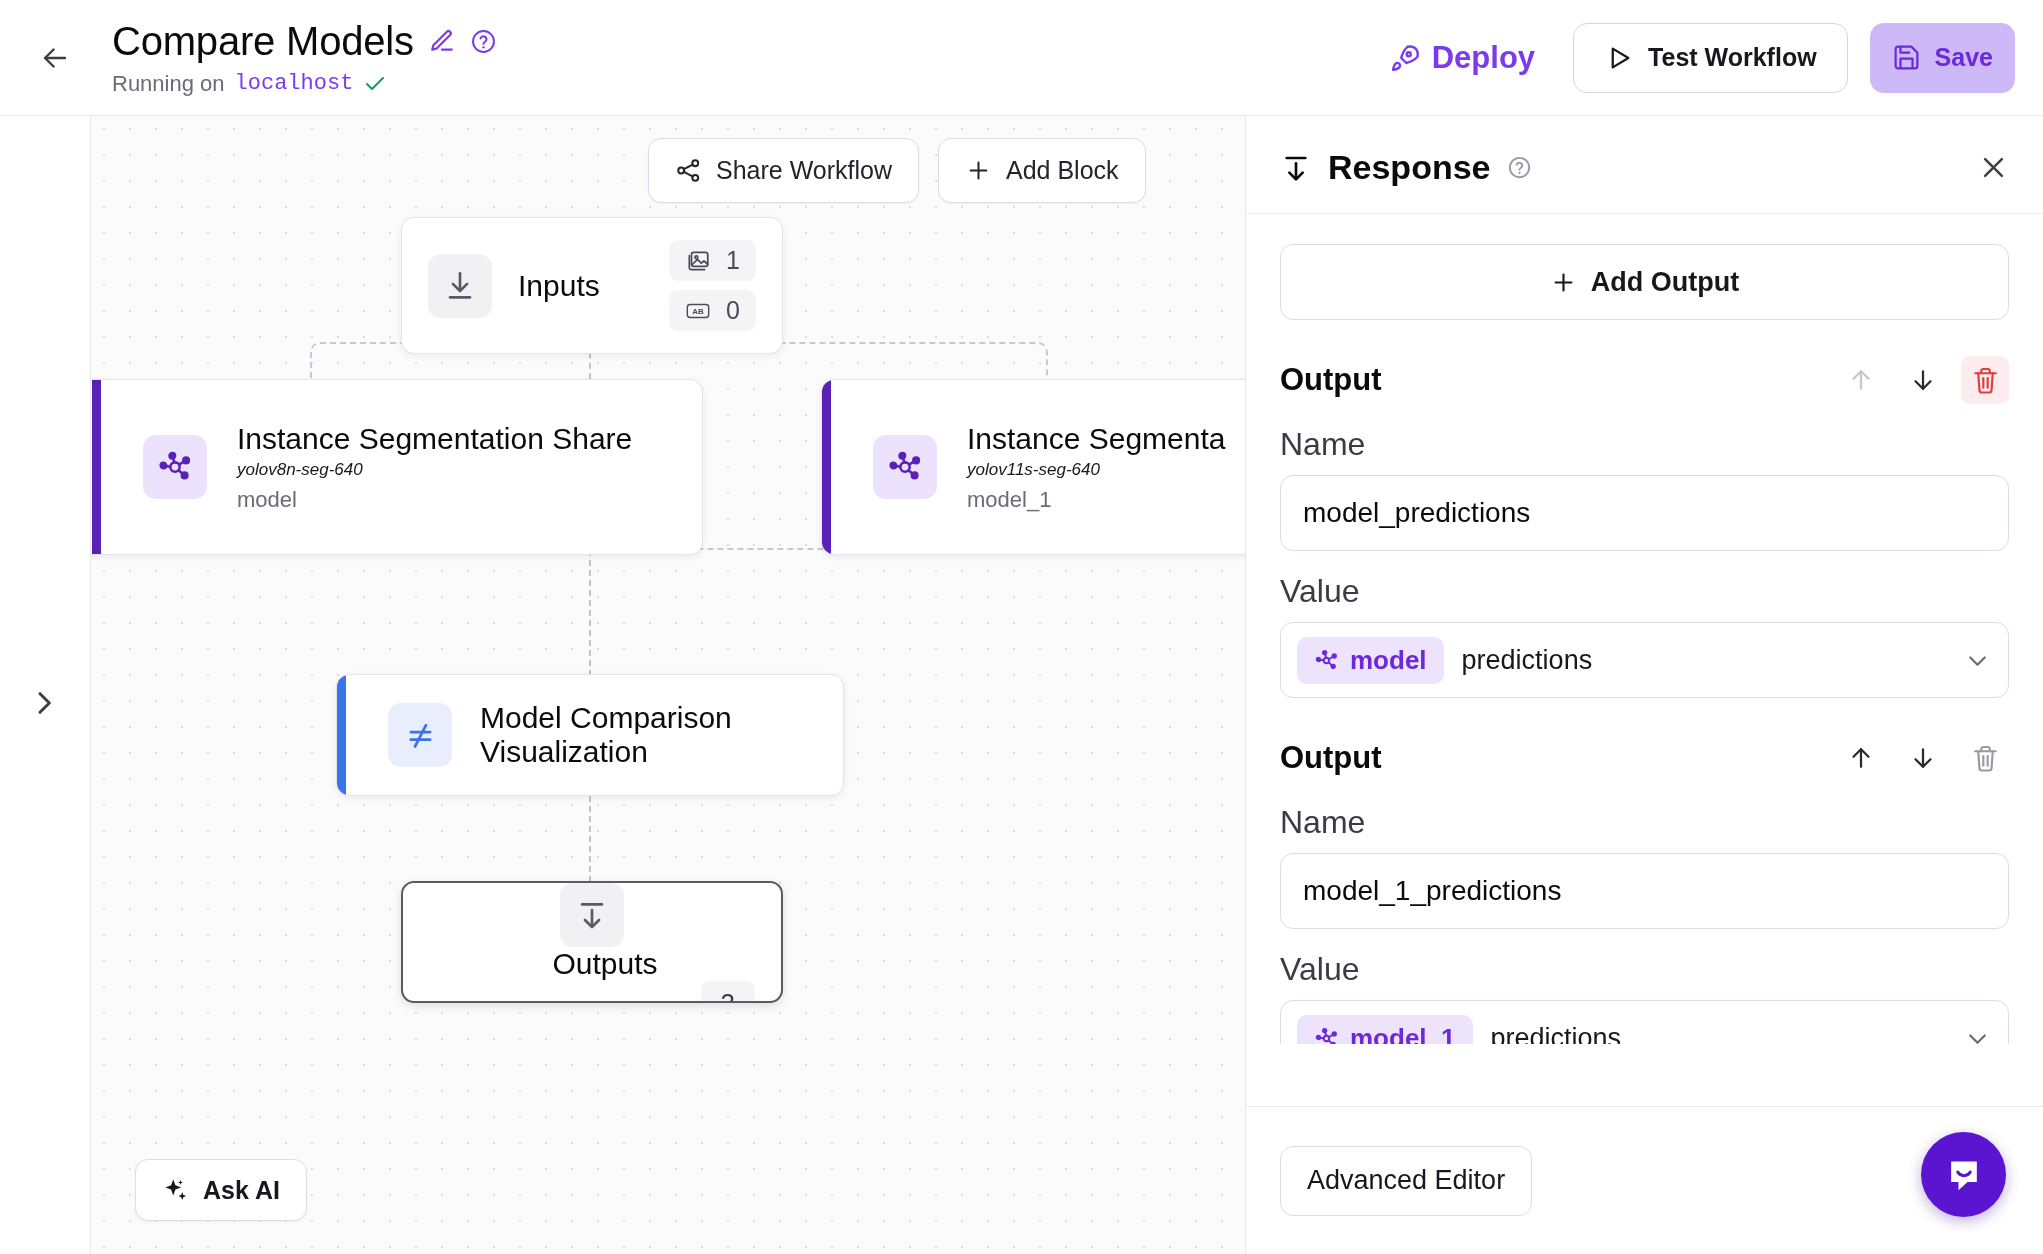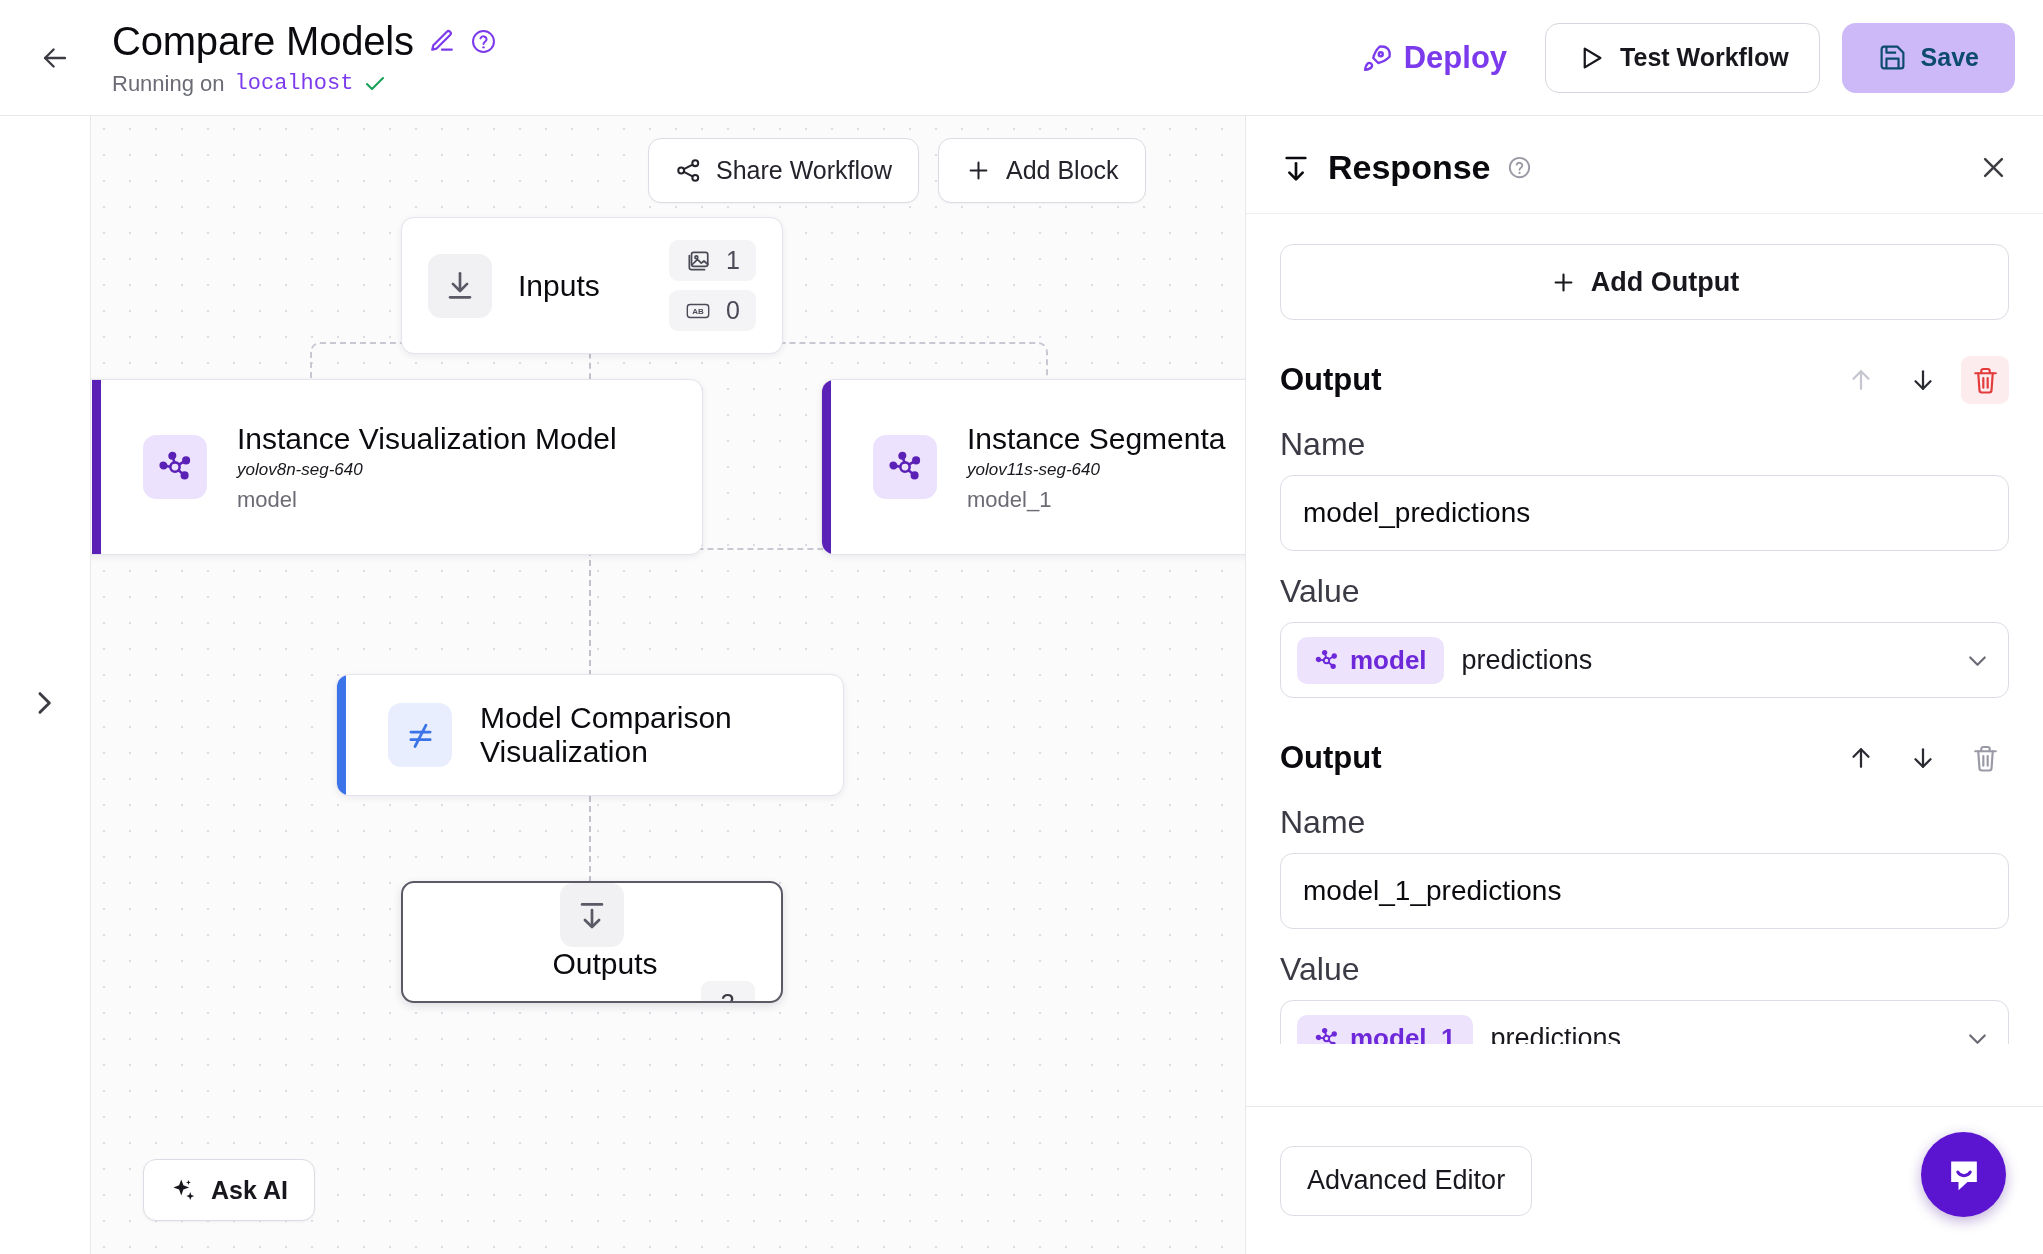--- a/index.html
+++ b/index.html
@@ -38,22 +38,22 @@
     font-size: 31px; color: #7c3aed; font-weight: 700; cursor: pointer; border-radius: 10px;
     background: transparent; border: none;
   }
   .test-btn {
     display: flex; align-items: center; gap: 14px;
     height: 70px; padding: 0 30px; border: 1px solid #d6d6de; border-radius: 14px;
     background: #fff; font-size: 25px; color: #17171d; font-weight: 700; cursor: pointer;
   }
   .save-btn {
     display: flex; align-items: center; gap: 14px;
-    height: 70px; padding: 0 36px; border: none; border-radius: 14px;
-    background: #cdb9f7; color: #0c4a6e; font-size: 25px; font-weight: 700; cursor: pointer;
+    height: 70px; padding: 0 22px; border: none; border-radius: 14px;
+    background: #cdb9f7; color: #6d28d9; font-size: 25px; font-weight: 700; cursor: pointer;
   }
 
   
   .left-rail {
     position: absolute; left: 0; top: 116px; width: 91px; height: 1138px;
     background: #fff; border-right: 1px solid #e8e8ec;
   }
   .rail-expand {
     position: absolute; left: 22px; top: 565px; width: 44px; height: 44px;
     display: flex; align-items: center; justify-content: center;
@@ -113,21 +113,21 @@
     border-radius: 9px; padding: 6px 16px; color: #4b4b57; font-size: 25px;
     min-width: 78px;
   }
   .count-badge {
     margin-left: auto; background: #f4f4f7; border-radius: 9px;
     padding: 7px 20px; font-size: 26px; color: #3b3b45;
   }
   .node-selected { border: 2px solid #5a5a66; box-shadow: 0 3px 10px rgba(16,16,40,0.12); }
 
   .ask-ai {
-    position: absolute; left: 52px; bottom: 33px;
+    position: absolute; left: 44px; bottom: 33px;
     display: flex; align-items: center; gap: 14px; height: 62px; padding: 0 26px;
     background: #fff; border: 1px solid #dcdce4; border-radius: 13px;
     font-size: 25px; color: #17171d; font-weight: 700; cursor: pointer;
     box-shadow: 0 1px 3px rgba(0,0,0,0.05);
   }
 
   
   .panel {
     position: absolute; left: 1245px; top: 116px; width: 798px; height: 1138px;
     background: #fff; border-left: 1px solid #e8e8ec; overflow: hidden;
@@ -353,21 +353,21 @@
             <circle cx="10.2" cy="4.5" r="1.85" fill="currentColor"></circle>
             <circle cx="19.4" cy="7.6" r="1.85" fill="currentColor"></circle>
             <circle cx="18.4" cy="17.6" r="1.85" fill="currentColor"></circle>
             <line x1="6.1" y1="11.4" x2="8.9" y2="11.8"></line>
             <line x1="10.8" y1="6.3" x2="11.6" y2="9"></line>
             <line x1="17.7" y1="8.6" x2="14.3" y2="10.6"></line>
             <line x1="16.9" y1="16.4" x2="14.2" y2="14"></line>
           </svg>
       </div>
       <div style="margin-left:30px;">
-        <div class="node-title">Instance Visualization Model</div>
+        <div class="node-title">Instance Segmentation Share</div>
         <div class="node-sub">yolov8n-seg-640</div>
         <div class="node-id">model</div>
       </div>
     </div>
 
     <div class="node" style="left:730px; top:263px; width:630px; height:176px; padding-left:27px;">
       <div class="node-accent" style="background:#5b21b6;"></div>
       <div class="node-icon-box icon-purple" style="margin-left:24px;">
         <svg width="36" height="36" viewBox="0 0 24 24" fill="none" stroke="currentColor" stroke-width="1.7">
             <circle cx="12" cy="12" r="3.1"></circle>

